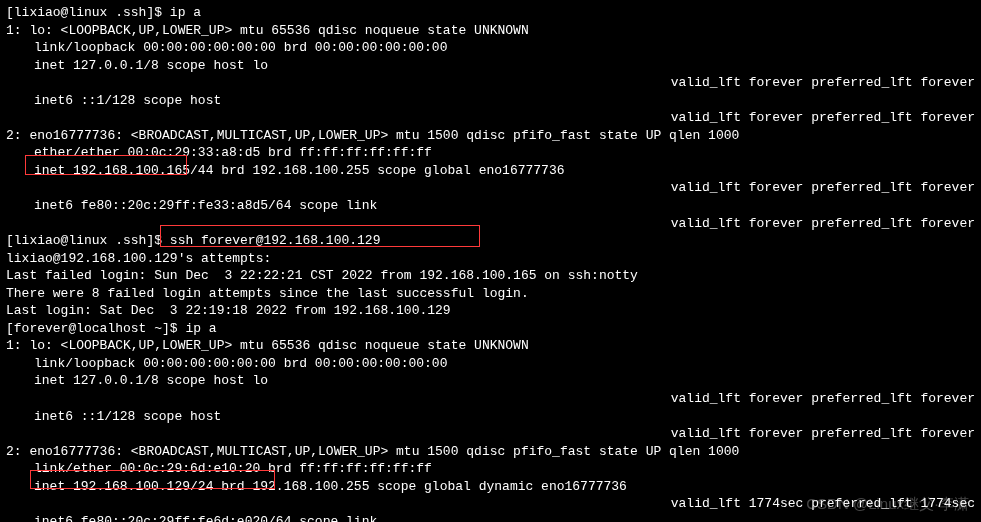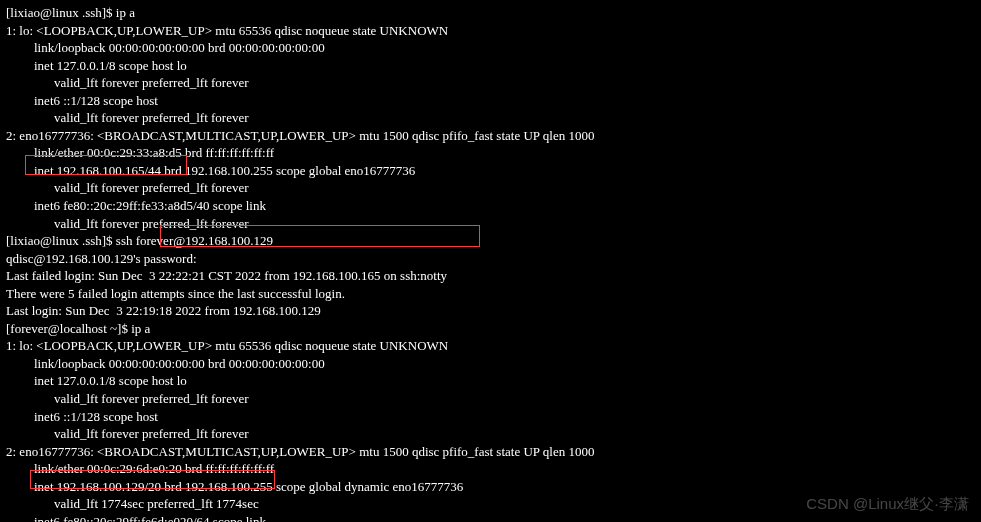--- a/index.html
+++ b/index.html
@@ -1,37 +1,36 @@
 <!DOCTYPE html>
 <html><head>
   <meta charset="utf-8">
   <style>
     * {
       margin: 0;
       padding: 0;
       box-sizing: border-box;
-      font-family: Liberation Serif, serif;
     }
     body {
       background: #000;
       color: #fff;
       font-family: 'Courier New', monospace;
       font-size: 13px;
       line-height: 1.35;
       padding: 4px 6px;
       width: 981px;
       height: 522px;
       overflow: hidden;
       position: relative;
     }
     .line {
       white-space: pre;
     }
     .indent1 { padding-left: 28px; }
-    .indent2 { padding-left: 48px; }
+    .indent2 { padding-left: 48px; text-align: right; }
     .highlight-box {
       position: absolute;
       border: 1.5px solid #ff3a3a;
       pointer-events: none;
     }
     .watermark {
       position: absolute;
       bottom: 8px;
       right: 12px;
       color: rgba(200,200,200,0.35);
@@ -44,40 +43,40 @@
 <body>
 
 <div class="line"><span>[lixiao@linux .ssh]$ </span><span>ip a</span></div>
 <div class="line">1: lo: &lt;LOOPBACK,UP,LOWER_UP&gt; mtu 65536 qdisc noqueue state UNKNOWN</div>
 <div class="line indent1">link/loopback 00:00:00:00:00:00 brd 00:00:00:00:00:00</div>
 <div class="line indent1">inet 127.0.0.1/8 scope host lo</div>
 <div class="line indent2">valid_lft forever preferred_lft forever</div>
 <div class="line indent1">inet6 ::1/128 scope host</div>
 <div class="line indent2">valid_lft forever preferred_lft forever</div>
 <div class="line">2: eno16777736: &lt;BROADCAST,MULTICAST,UP,LOWER_UP&gt; mtu 1500 qdisc pfifo_fast state UP qlen 1000</div>
-<div class="line indent1">link/ether 00:0c:29:33:a8:d5 brd ff:ff:ff:ff:ff:ff</div>
+<div class="line indent1">ether/ether 00:0c:29:33:a8:d5 brd ff:ff:ff:ff:ff:ff</div>
 <div class="line indent1">inet 192.168.100.165/44 brd 192.168.100.255 scope global eno16777736</div>
 <div class="line indent2">valid_lft forever preferred_lft forever</div>
-<div class="line indent1">inet6 fe80::20c:29ff:fe33:a8d5/40 scope link</div>
+<div class="line indent1">inet6 fe80::20c:29ff:fe33:a8d5/64 scope link</div>
 <div class="line indent2">valid_lft forever preferred_lft forever</div>
 <div class="line"><span>[lixiao@linux .ssh]$ </span><span>ssh forever@192.168.100.129</span></div>
-<div class="line">qdisc@192.168.100.129's password:</div>
+<div class="line">lixiao@192.168.100.129's attempts:</div>
 <div class="line">Last failed login: Sun Dec  3 22:22:21 CST 2022 from 192.168.100.165 on ssh:notty</div>
-<div class="line">There were 5 failed login attempts since the last successful login.</div>
-<div class="line">Last login: Sun Dec  3 22:19:18 2022 from 192.168.100.129</div>
+<div class="line">There were 8 failed login attempts since the last successful login.</div>
+<div class="line">Last login: Sat Dec  3 22:19:18 2022 from 192.168.100.129</div>
 <div class="line"><span>[forever@localhost ~]$ </span><span>ip a</span></div>
 <div class="line">1: lo: &lt;LOOPBACK,UP,LOWER_UP&gt; mtu 65536 qdisc noqueue state UNKNOWN</div>
 <div class="line indent1">link/loopback 00:00:00:00:00:00 brd 00:00:00:00:00:00</div>
 <div class="line indent1">inet 127.0.0.1/8 scope host lo</div>
 <div class="line indent2">valid_lft forever preferred_lft forever</div>
 <div class="line indent1">inet6 ::1/128 scope host</div>
 <div class="line indent2">valid_lft forever preferred_lft forever</div>
 <div class="line">2: eno16777736: &lt;BROADCAST,MULTICAST,UP,LOWER_UP&gt; mtu 1500 qdisc pfifo_fast state UP qlen 1000</div>
-<div class="line indent1">link/ether 00:0c:29:6d:e0:20 brd ff:ff:ff:ff:ff:ff</div>
-<div class="line indent1">inet 192.168.100.129/20 brd 192.168.100.255 scope global dynamic eno16777736</div>
+<div class="line indent1">link/ether 00:0c:29:6d:e10:20 brd ff:ff:ff:ff:ff:ff</div>
+<div class="line indent1">inet 192.168.100.129/24 brd 192.168.100.255 scope global dynamic eno16777736</div>
 <div class="line indent2">valid_lft 1774sec preferred_lft 1774sec</div>
 <div class="line indent1">inet6 fe80::20c:29ff:fe6d:e020/64 scope link</div>
 
 <div class="highlight-box" style="left:25px; top:155px; width:162px; height:20px;"></div>
 <div class="highlight-box" style="left:160px; top:225px; width:320px; height:22px;"></div>
 <div class="highlight-box" style="left:30px; top:470px; width:245px; height:19px;"></div>
 
 <div class="watermark">CSDN @Linux继父·李潇</div>
 
 </body></html>

